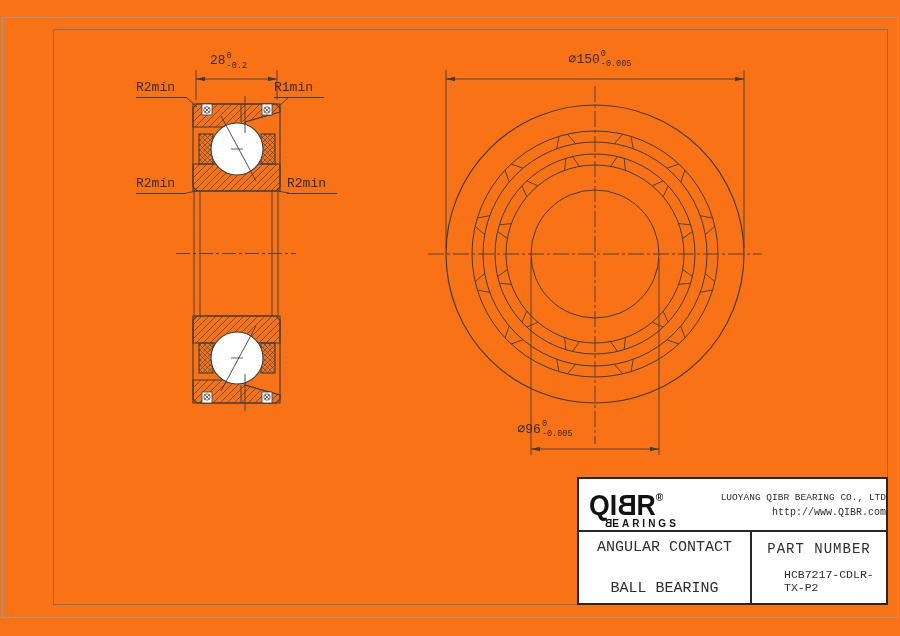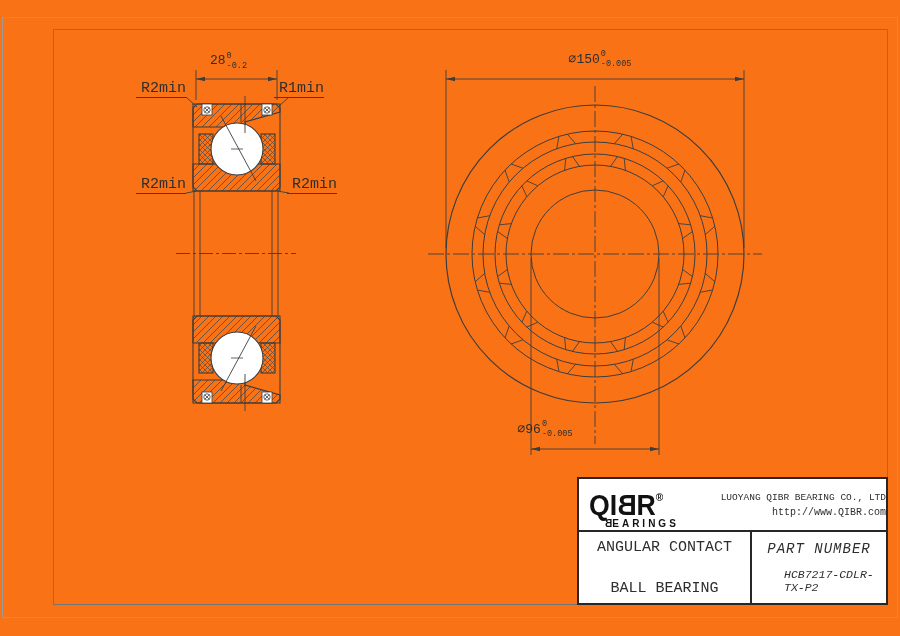--- a/index.html
+++ b/index.html
@@ -7,39 +7,39 @@
         font-family:"Liberation Mono","DejaVu Sans Mono",monospace;color:#2e2e2e;}
   .frame{position:absolute;box-sizing:border-box;}
   #frame-outer{left:2px;top:17px;width:896px;height:601px;border:1.5px solid #9a9a9a;}
   #frame-inner{left:53px;top:29px;width:835px;height:576px;border:1.5px solid #757575;}
   svg{position:absolute;left:0;top:0;}
   .txt{position:absolute;white-space:nowrap;}
   .dim{display:flex;align-items:flex-start;font-size:13px;}
   .dim .main{font-size:13px;line-height:15px;}
   .dim .sym{font-family:"DejaVu Sans Mono","DejaVu Sans",monospace;}
   .tolstack{display:inline-flex;flex-direction:column;font-size:8.5px;line-height:9.5px;margin-left:1px;margin-top:-1px;}
-  .rlabel{width:50px;height:17px;font-size:15px;text-align:right;border-bottom:1.2px solid #3d3d3d;}
+  .rlabel{width:50px;height:17px;font-size:13px;text-align:left;border-bottom:1.2px solid #3d3d3d;}
   
   #tblock{position:absolute;left:577px;top:477px;width:311px;height:128px;border:2px solid #272727;
           box-sizing:border-box;display:flex;flex-direction:column;background:#fff;}
   #tb-row1{height:53px;border-bottom:2px solid #272727;box-sizing:border-box;display:flex;}
   #tb-row2{flex:1;display:flex;}
   #logo-cell{width:128px;padding:3px 0 0 10px;box-sizing:border-box;}
   #brand{font-family:"Liberation Sans","DejaVu Sans",sans-serif;font-weight:bold;font-size:29px;
          line-height:30px;color:#111;letter-spacing:0px;transform:scaleX(0.92);transform-origin:left;}
   #brand .reg{font-size:11px;vertical-align:14px;font-weight:bold;}
   #brand-sub{font-family:"Liberation Sans","DejaVu Sans",sans-serif;font-weight:bold;font-size:10px;
              letter-spacing:3px;color:#111;margin:-2px 0 0 13px;}
   .flip{display:inline-block;transform:scaleX(-1);}
   #company-cell{flex:1;display:flex;flex-direction:column;align-items:flex-end;justify-content:center;gap:4px;}
   #company-name{font-size:9.5px;}
   #website{font-size:10px;}
   #product-cell{width:173px;border-right:2px solid #272727;box-sizing:border-box;display:flex;
                 flex-direction:column;align-items:center;justify-content:center;gap:24px;font-size:15px;}
-  #pn-cell{flex:1;display:flex;flex-direction:column;align-items:center;justify-content:center;gap:11px;font-style:italic;}
+  #pn-cell{flex:1;display:flex;flex-direction:column;align-items:center;justify-content:center;gap:11px;}
   #pn-label{font-size:14px;letter-spacing:1px;}
   #pn-value{font-size:11.5px;padding-left:32px;}
 </style>
 </head>
 <body>
 
 <div id="page">
 
   <div class="frame" id="frame-outer"></div>
   <div class="frame" id="frame-inner"></div>

